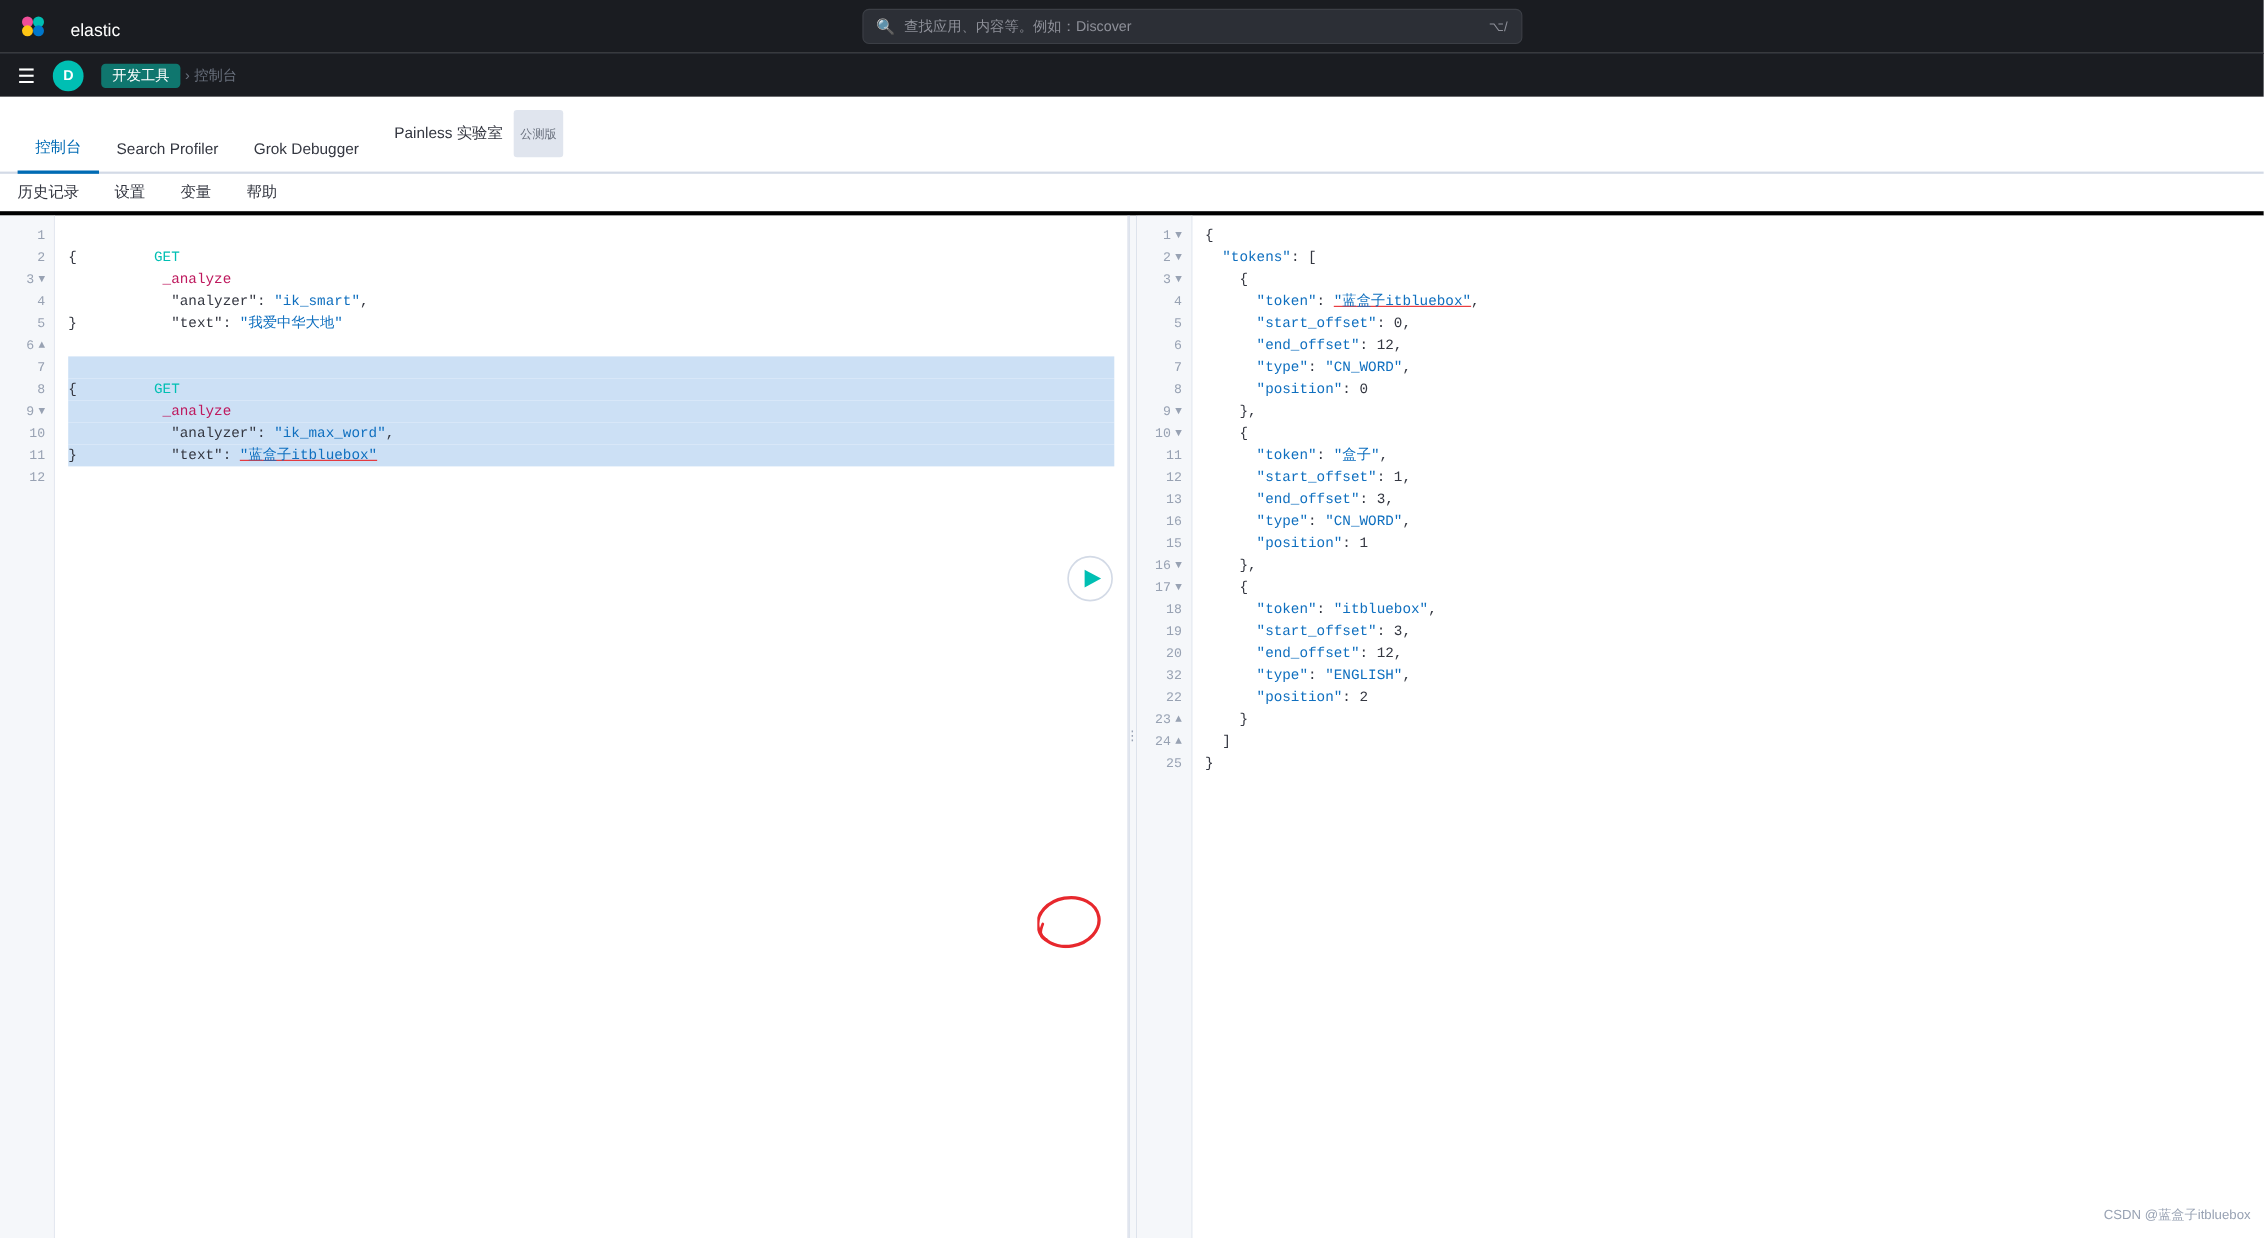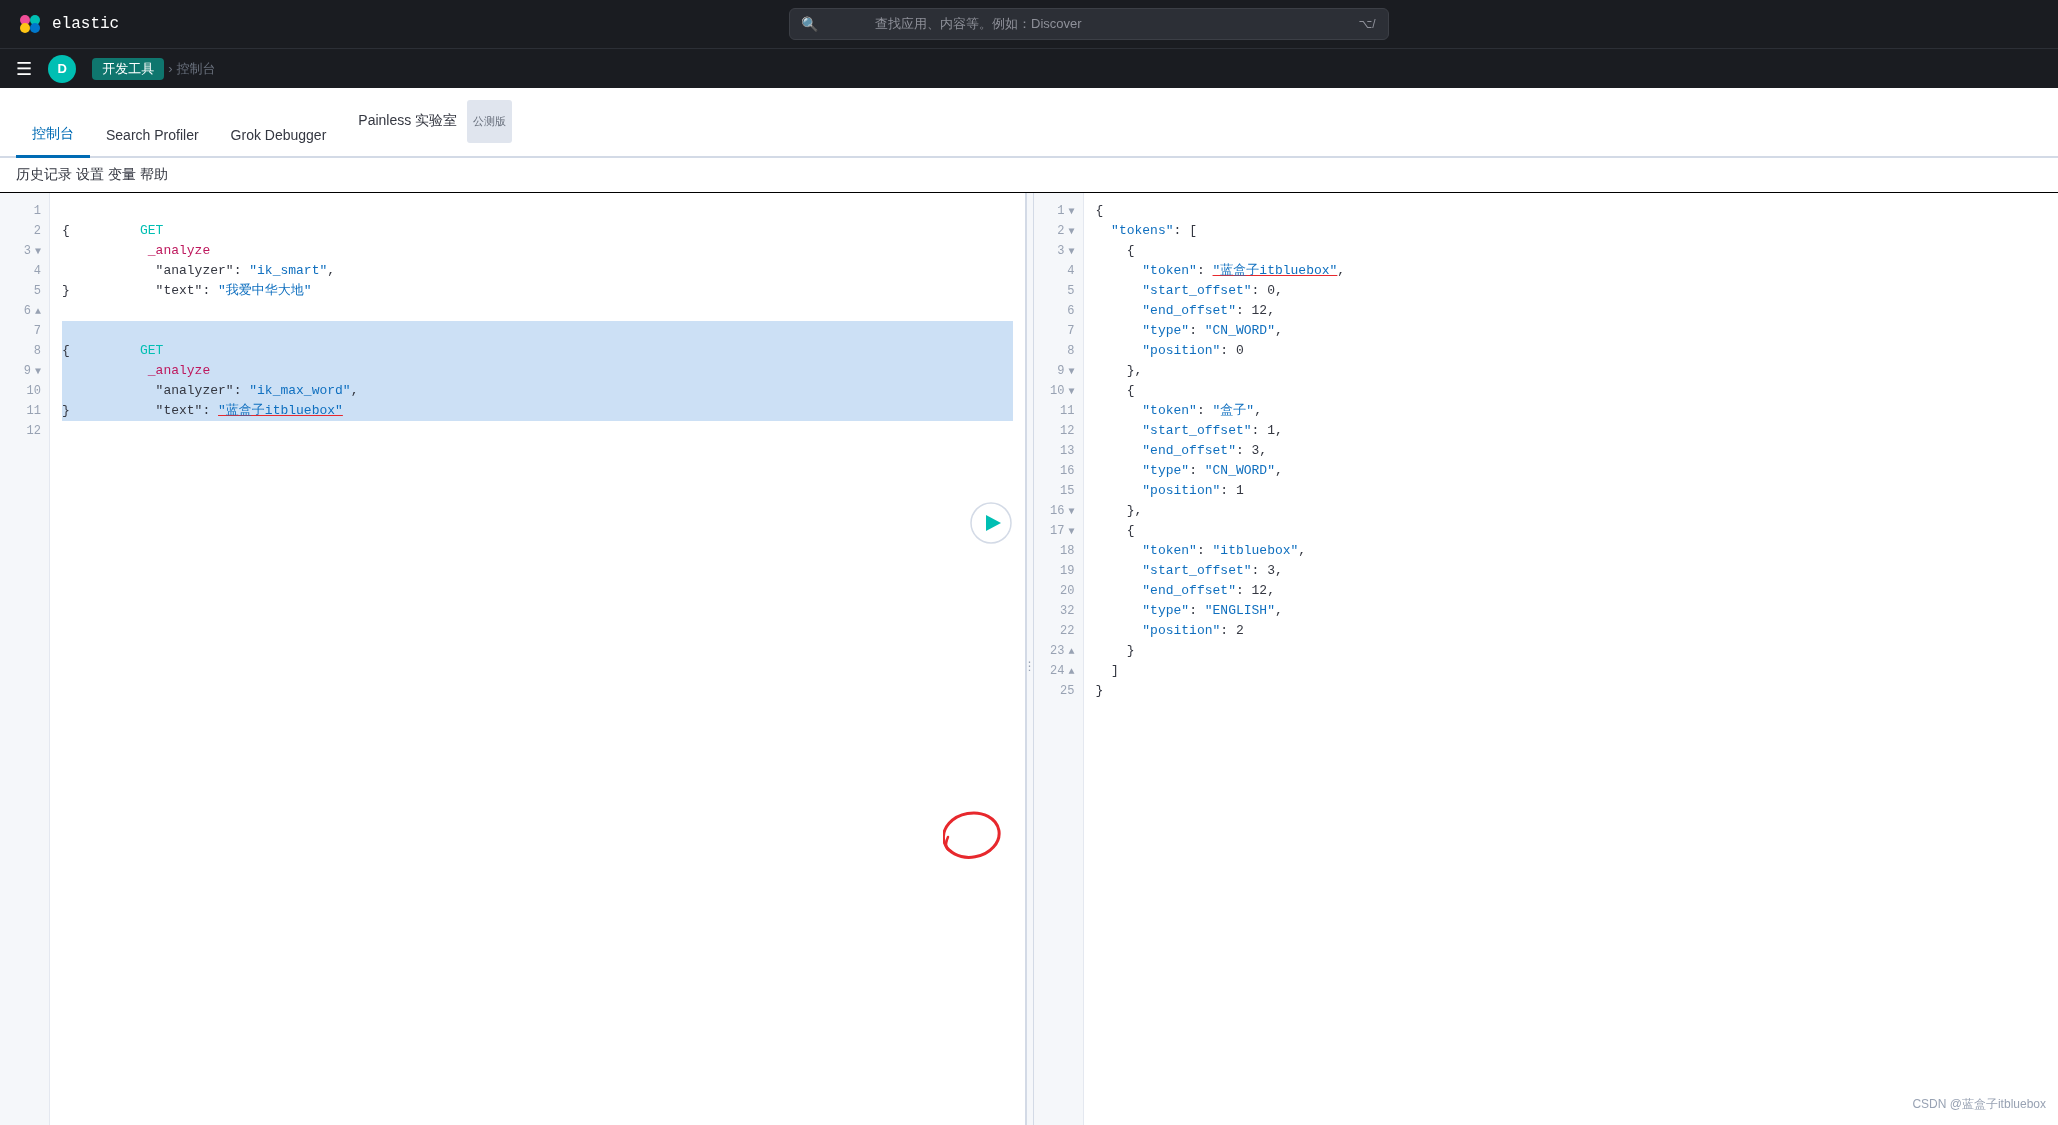--- a/index.html
+++ b/index.html
@@ -9,23 +9,22 @@
     .top-nav {
       background: #1a1c21;
       height: 48px;
       display: flex;
       align-items: center;
       padding: 0 16px;
       gap: 16px;
     }
     .elastic-logo {
       display: flex;
-      align-items: center;
-      gap: 8px;
-      font-family: Liberation Mono, monospace;
+      align-items: flex-end;
+      gap: 20px;
     }
     .elastic-logo-icon {
       width: 28px;
       height: 28px;
     }
     .elastic-logo-text {
       color: #fff;
       font-size: 16px;
       font-weight: 500;
     }
@@ -38,21 +37,20 @@
       border-radius: 6px;
       height: 32px;
       display: flex;
       align-items: center;
       padding: 0 12px;
       gap: 8px;
     }
     .search-bar-text {
       color: #8e9099;
       font-size: 13px;
-      margin-left: 48px;
     }
     .search-shortcut {
       margin-left: auto;
       color: #8e9099;
       font-size: 12px;
     }
 
     
     .second-nav {
       background: #1a1c21;
@@ -134,22 +132,22 @@
       padding: 14px 6px;
       border-radius: 3px;
       margin-left: 6px;
     }
 
     
     .toolbar {
       display: flex;
       align-items: center;
       padding: 8px 16px;
-      gap: 4px;
-      border-bottom: 1px solid #000000;
+      gap: 32px;
+      border-bottom: 4px solid #000000;
     }
     .toolbar-item {
       color: #343741;
       font-size: 14px;
       cursor: pointer;
     }
 
     
     .editor-container {
       display: flex;

